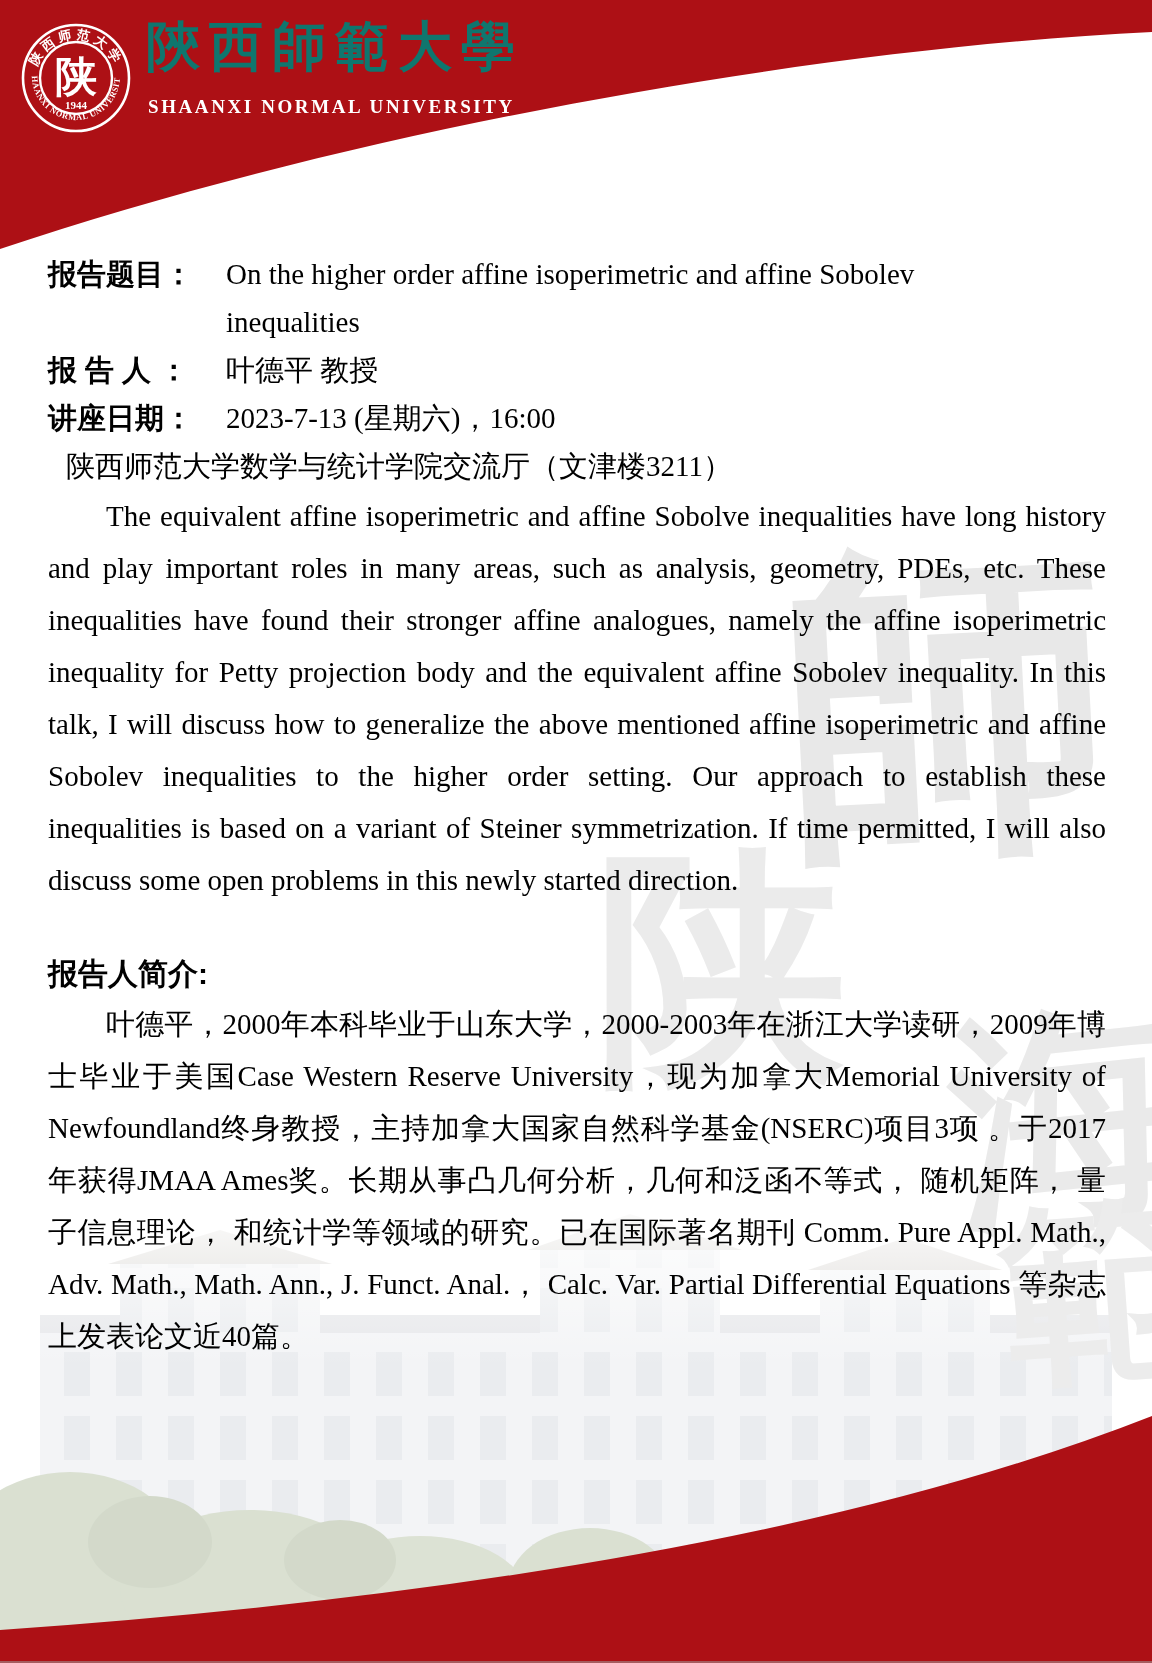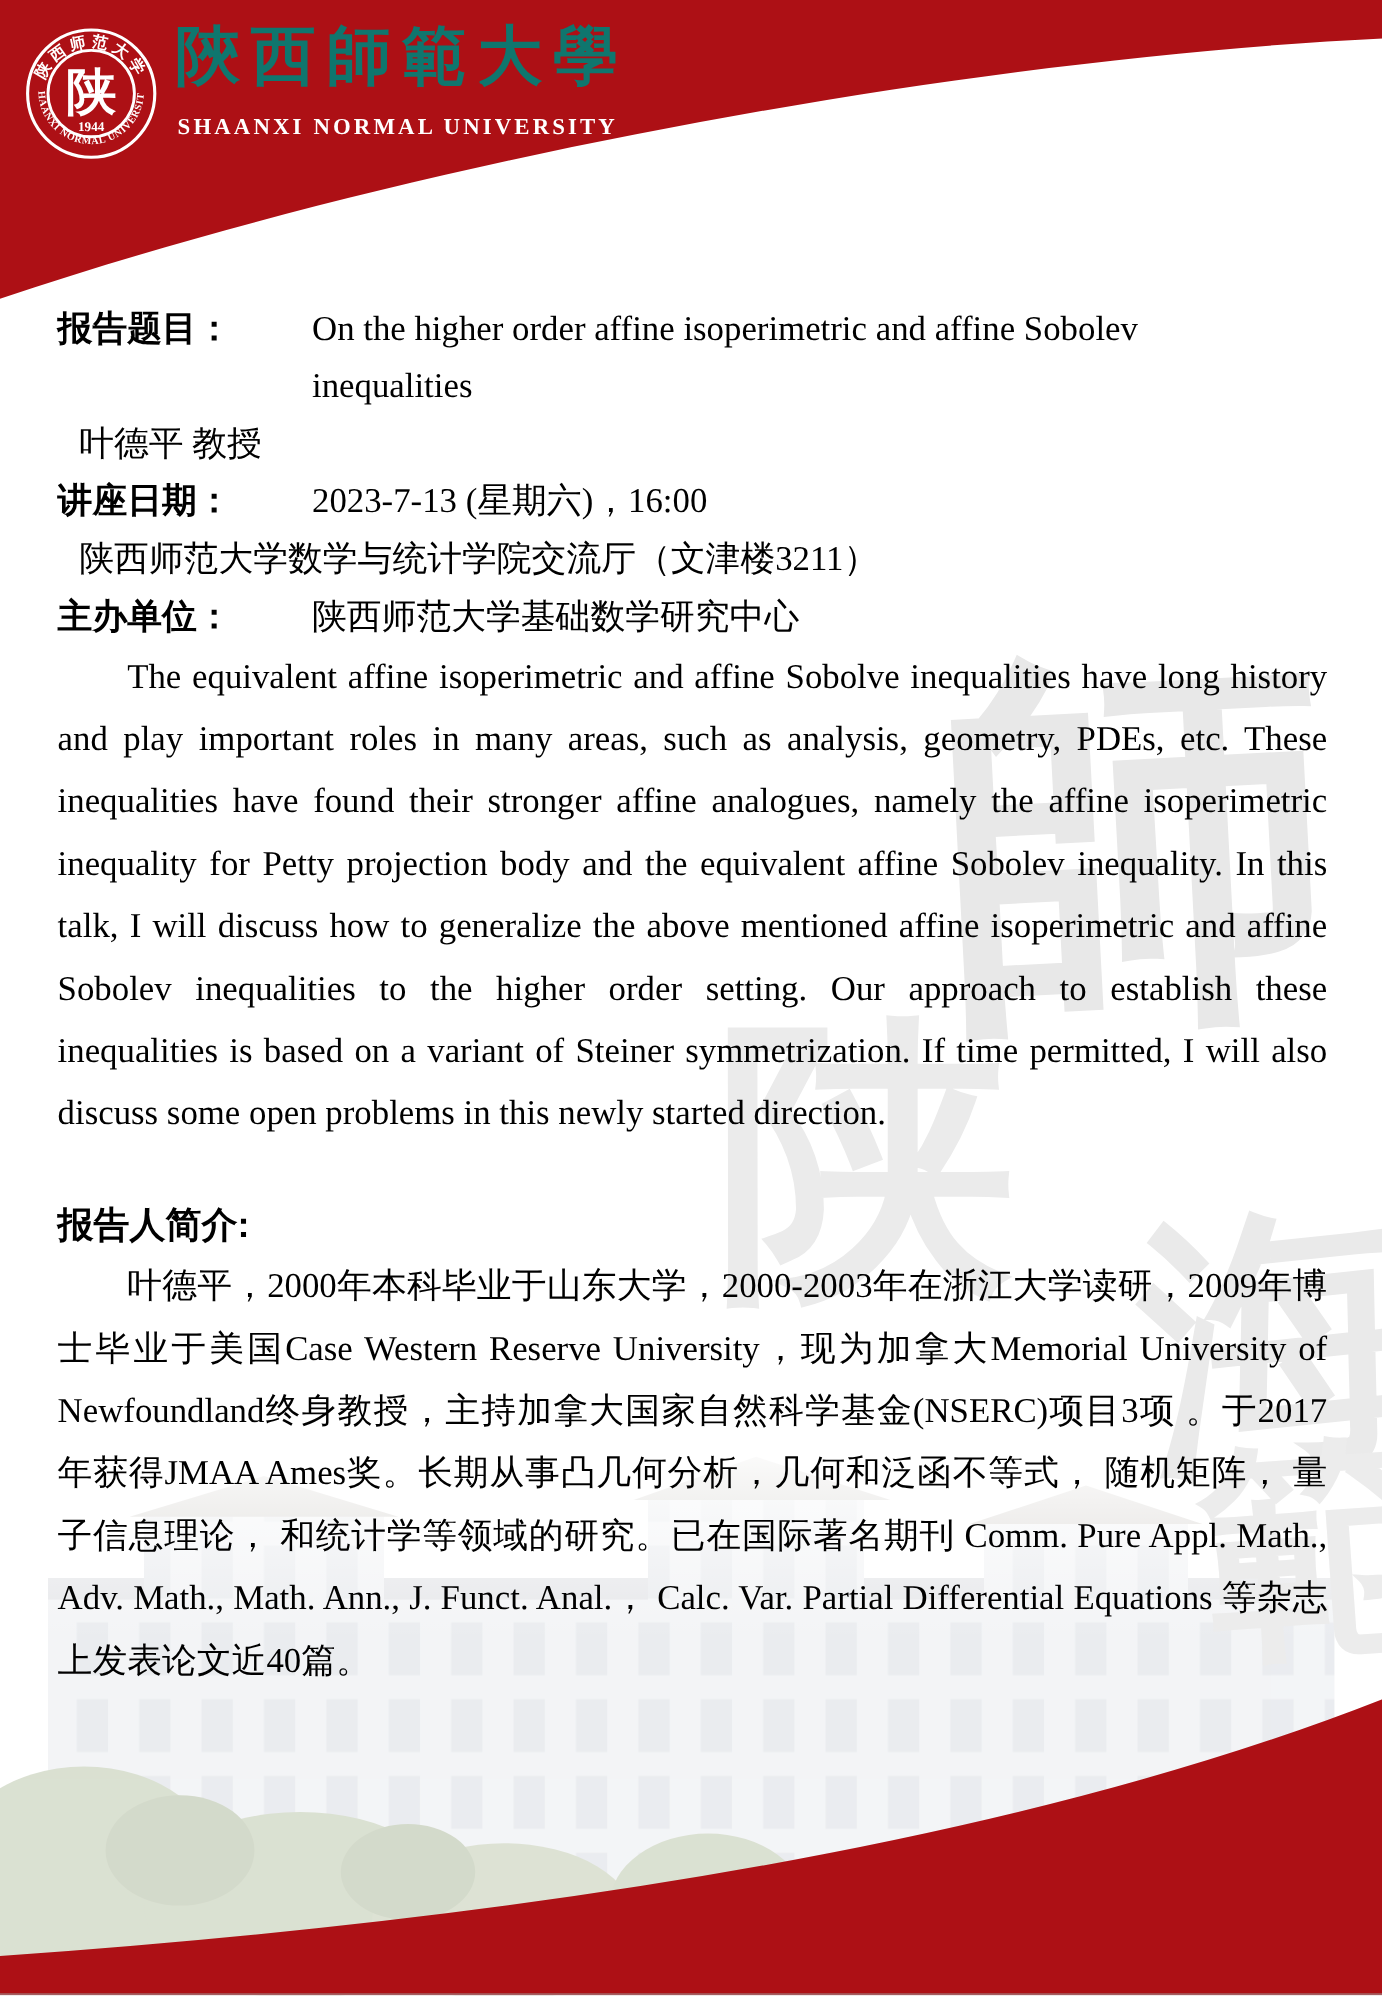--- a/index.html
+++ b/index.html
@@ -39,21 +39,21 @@
     font-family:"Liberation Serif","DejaVu Serif",serif;
     white-space:nowrap;
   }
   .univ-en{
     position:absolute;left:148px;top:96px;
     font-size:19px;font-weight:bold;color:#ffffff;
     letter-spacing:2.6px;white-space:nowrap;
     font-family:"Liberation Serif","DejaVu Serif",serif;
   }
   
-  .detail-row{display:flex;line-height:48px;font-size:29px;gap:34px;}
+  .detail-row{display:flex;line-height:48px;font-size:29px;}
   .detail-label{
     flex:0 0 160px;
     font-family:"Liberation Sans","DejaVu Sans",sans-serif;
     font-weight:bold;font-size:29px;white-space:nowrap;
   }
   .detail-value{font-family:"Liberation Serif","DejaVu Serif",serif;margin-left:18px;}
   .detail-row.title-row .detail-value{max-width:772px;}
   
   .section-heading{
     font-family:"Liberation Sans","DejaVu Sans",sans-serif;
@@ -143,36 +143,33 @@
   </div>
 
   <div class="content-layer">
 
     <div class="detail-row title-row">
       <span class="detail-label">报告题目：</span>
       <span class="detail-value">On the higher order affine isoperimetric and affine Sobolev inequalities</span>
     </div>
 
     <div class="detail-row">
+      <span class="detail-label">报 告 人 ：</span>
       <span class="detail-value">叶德平 教授</span>
     </div>
 
     <div class="detail-row">
       <span class="detail-label">讲座日期：</span>
       <span class="detail-value">2023-7-13 (星期六)，16:00</span>
     </div>
 
     <div class="detail-row">
       <span class="detail-value">陕西师范大学数学与统计学院交流厅（文津楼3211）</span>
     </div>
 
-    <div class="detail-row">
-      <span class="detail-label">主办单位：</span>
-      <span class="detail-value">陕西师范大学基础数学研究中心</span>
-    </div>
 
     <p class="para">The equivalent affine isoperimetric and affine Sobolve inequalities have long history and play important roles in many areas, such as analysis, geometry, PDEs, etc. These inequalities have found their stronger affine analogues, namely the affine isoperimetric inequality for Petty projection body and the equivalent affine Sobolev inequality. In this talk, I will discuss how to generalize the above mentioned affine isoperimetric and affine Sobolev inequalities to the higher order setting. Our approach to establish these inequalities is based on a variant of Steiner symmetrization. If time permitted, I will also discuss some open problems in this newly started direction.</p>
 
     <div class="section-heading bio-heading">报告人简介:</div>
     <p class="para">叶德平，2000年本科毕业于山东大学，2000-2003年在浙江大学读研，2009年博士毕业于美国Case Western Reserve University，现为加拿大Memorial University of Newfoundland终身教授，主持加拿大国家自然科学基金(NSERC)项目3项 。于2017年获得JMAA Ames奖。长期从事凸几何分析，几何和泛函不等式， 随机矩阵， 量子信息理论， 和统计学等领域的研究。已在国际著名期刊 Comm. Pure Appl. Math., Adv. Math., Math. Ann., J. Funct. Anal.， Calc. Var. Partial Differential Equations 等杂志上发表论文近40篇。</p>
 
   </div>
 
   <div class="bottom-edge"></div>
 </div>

